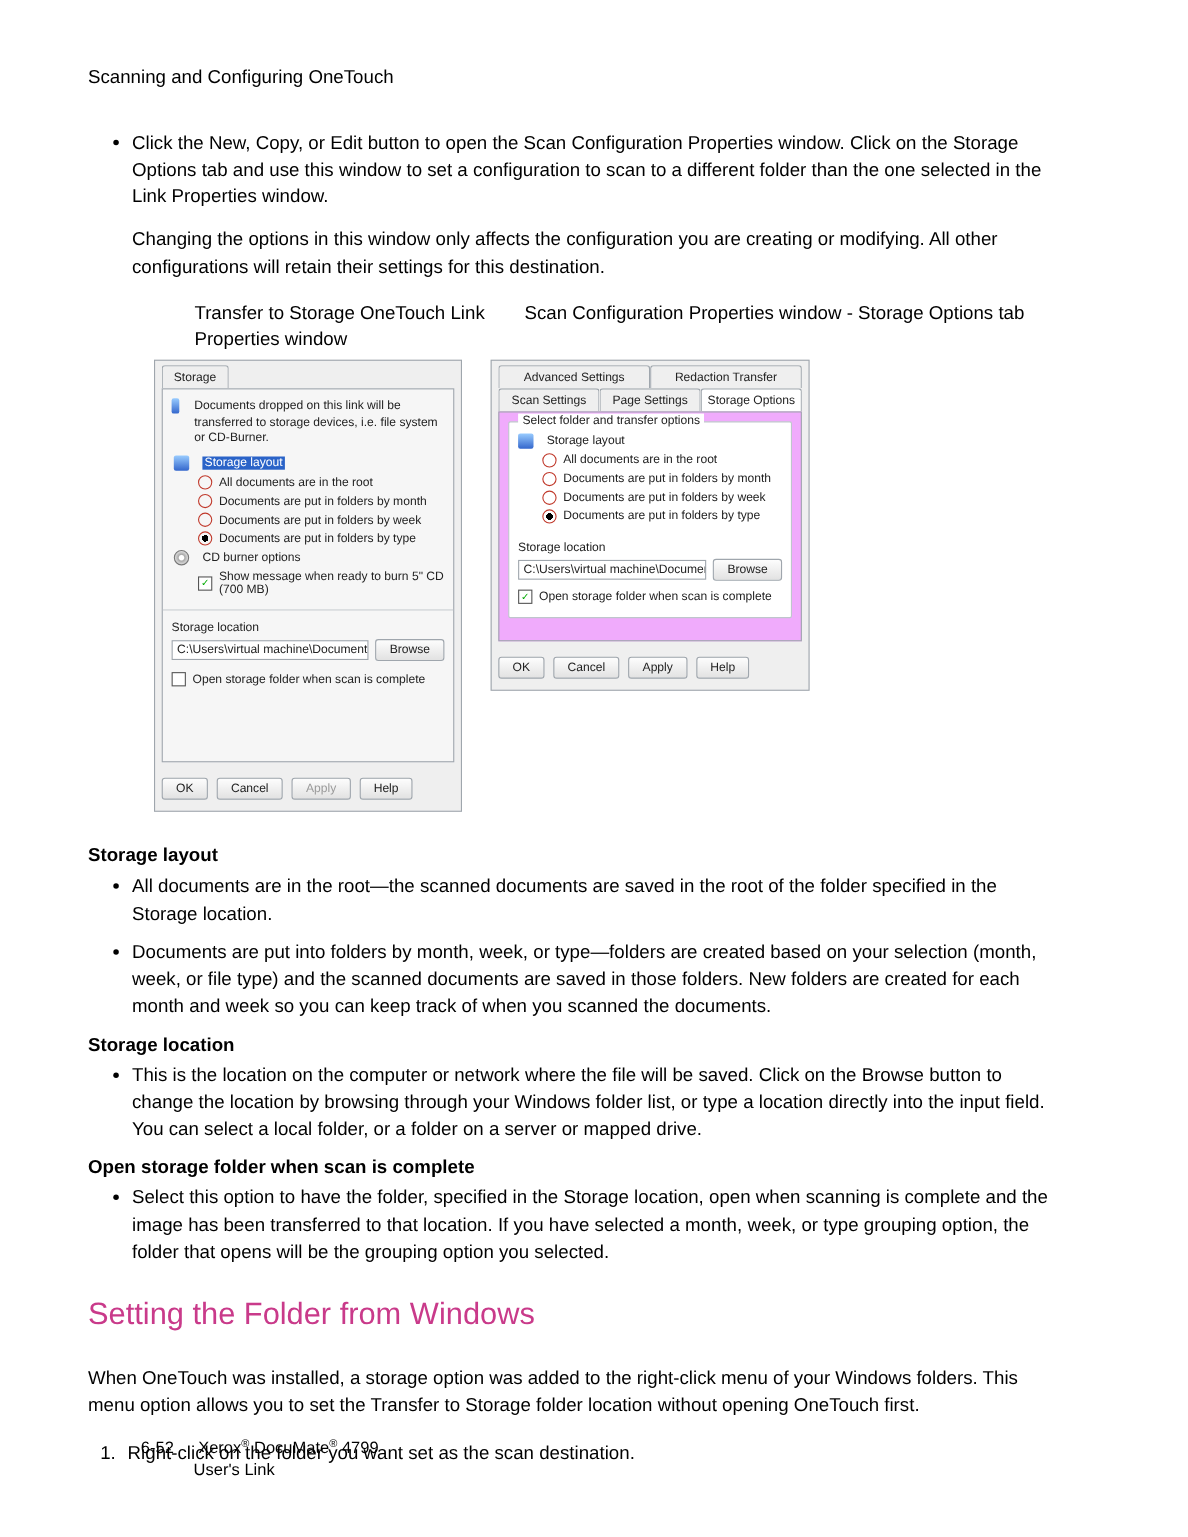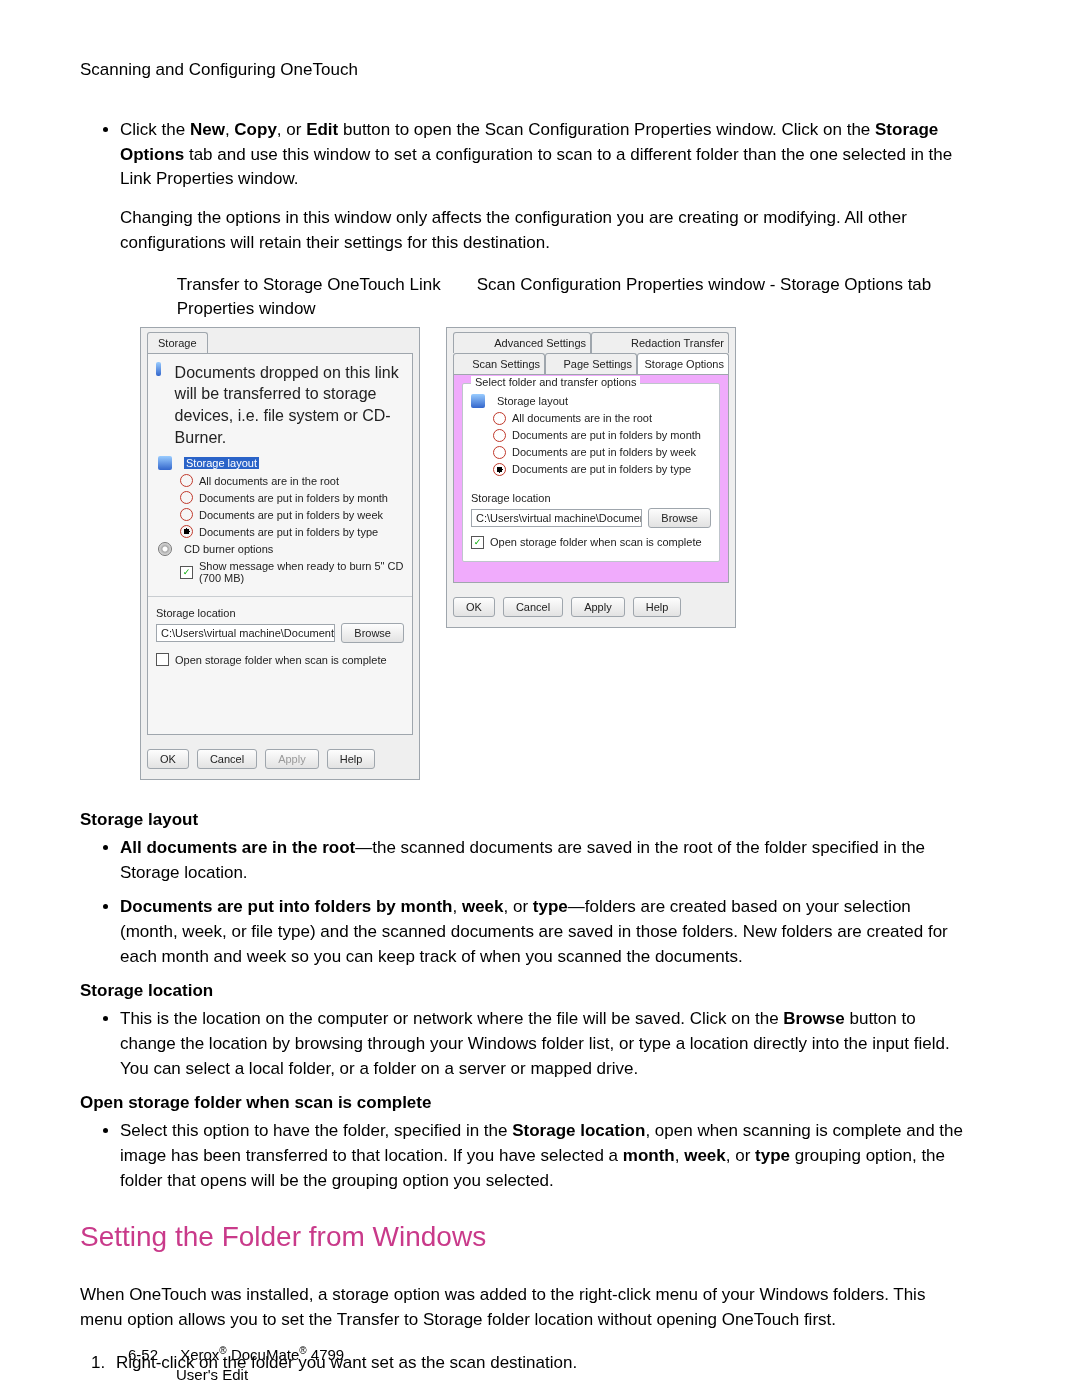--- a/index.html
+++ b/index.html
@@ -1,36 +1,36 @@
 <!DOCTYPE html>
 <html><head>
 <meta charset="utf-8">
 <style>
   body{margin:0;background:#fff;font-family:"Segoe UI",Arial,sans-serif;color:#000;}
   .page{width:1080px;min-height:1397px;box-sizing:border-box;padding:60px 112px 40px 80px;position:relative;}
   .section-title{font-size:17px;margin-bottom:38px;}
   ul.body{list-style:disc;margin:0 0 18px 0;padding-left:40px;}
   ul.body>li{font-size:17px;line-height:1.45;margin-bottom:10px;}
   .para{font-size:17px;line-height:1.45;margin:0 0 18px 0;}
-  .bold{font-weight:700;}
+  .bold{font-weight:400;}
   .captions{display:flex;gap:0;margin:0 0 0 60px;justify-content:center;}
   .captions>div{font-size:17px;line-height:1.4;}
   .captions>div:first-child{width:300px;}
   .captions>div:last-child{margin-left:0;}
   .screens{display:flex;gap:26px;margin:6px 0 30px 60px;align-items:flex-start;}
   
   .win{border:1px solid #9fa6ad;background:#efefef;font-family:Tahoma,"Segoe UI",sans-serif;font-size:11px;color:#222;display:flex;flex-direction:column;}
   .tabrow{display:flex;padding:4px 6px 0 6px;}
   .tab{border:1px solid #9fa6ad;border-bottom:none;background:#efefef;padding:4px 10px;border-radius:3px 3px 0 0;font-size:11px;}
   .tabrow2{display:flex;padding:4px 6px 0 6px;gap:0;}
-  .tabrow2 .tab{flex:1;text-align:right;padding:4px 4px;}
+  .tabrow2 .tab{flex:1;text-align:center;padding:4px 4px;}
   .panel{border:1px solid #9fa6ad;margin:0 6px 6px 6px;background:#f6f6f6;padding:8px 8px 10px 8px;flex:1;}
   .group{border:1px solid #bfc5cc;background:#fff;border-radius:2px;padding:8px 8px 10px 8px;margin-bottom:10px;font-size:11px;position:relative;}
   .group-title{position:absolute;top:-8px;left:8px;background:#fff;padding:0 4px;font-size:11px;}
-  .hint{font-size:16px;line-height:1.35;}
+  .hint{font-size:11px;line-height:1.35;}
   .ico{display:inline-block;width:14px;height:14px;vertical-align:middle;margin-right:6px;}
   .ico-storage{background:linear-gradient(#9cf,#36c);border-radius:2px;}
   .ico-cd{border:1px solid #777;border-radius:50%;width:12px;height:12px;background:radial-gradient(circle,#fff 2px,#aaa 3px,#ddd 6px);} 
   .tree{margin:6px 0 0 2px;}
   .tree-row{display:flex;align-items:center;gap:6px;padding:2px 0 2px 0;font-size:11px;}
   .tree-row.sel span.lbl{background:#2a63c8;color:#fff;padding:0 2px;}
   .tree-sub{margin-left:22px;}
   .radio{width:11px;height:11px;border:1px solid #c0392b;border-radius:50%;flex:none;}
   .radio.checked{background:radial-gradient(circle,#000 0 3px,transparent 3px);}        
   .chk{width:11px;height:11px;border:1px solid #555;background:#fff;flex:none;display:flex;align-items:center;justify-content:center;}
@@ -214,16 +214,16 @@
 
 <p class="para">When OneTouch was installed, a storage option was added to the right-click menu of your Windows folders. This menu option allows you to set the Transfer to Storage folder location without opening OneTouch first.</p>
 
 <ol class="steps">
   <li>Right-click on the folder you want set as the scan destination.</li>
 </ol>
 
 <div class="footer">
   <span class="pn">6-52</span>
   <span><span>Xerox</span><span class="sup">®</span><span> DocuMate</span><span class="sup">®</span><span> 4799</span></span><br>
-  <span style="margin-left:48px;">User's Edit</span>
+  <span style="margin-left:48px;">User's Link</span>
 </div>
 
 </div>
 
 </body></html>

